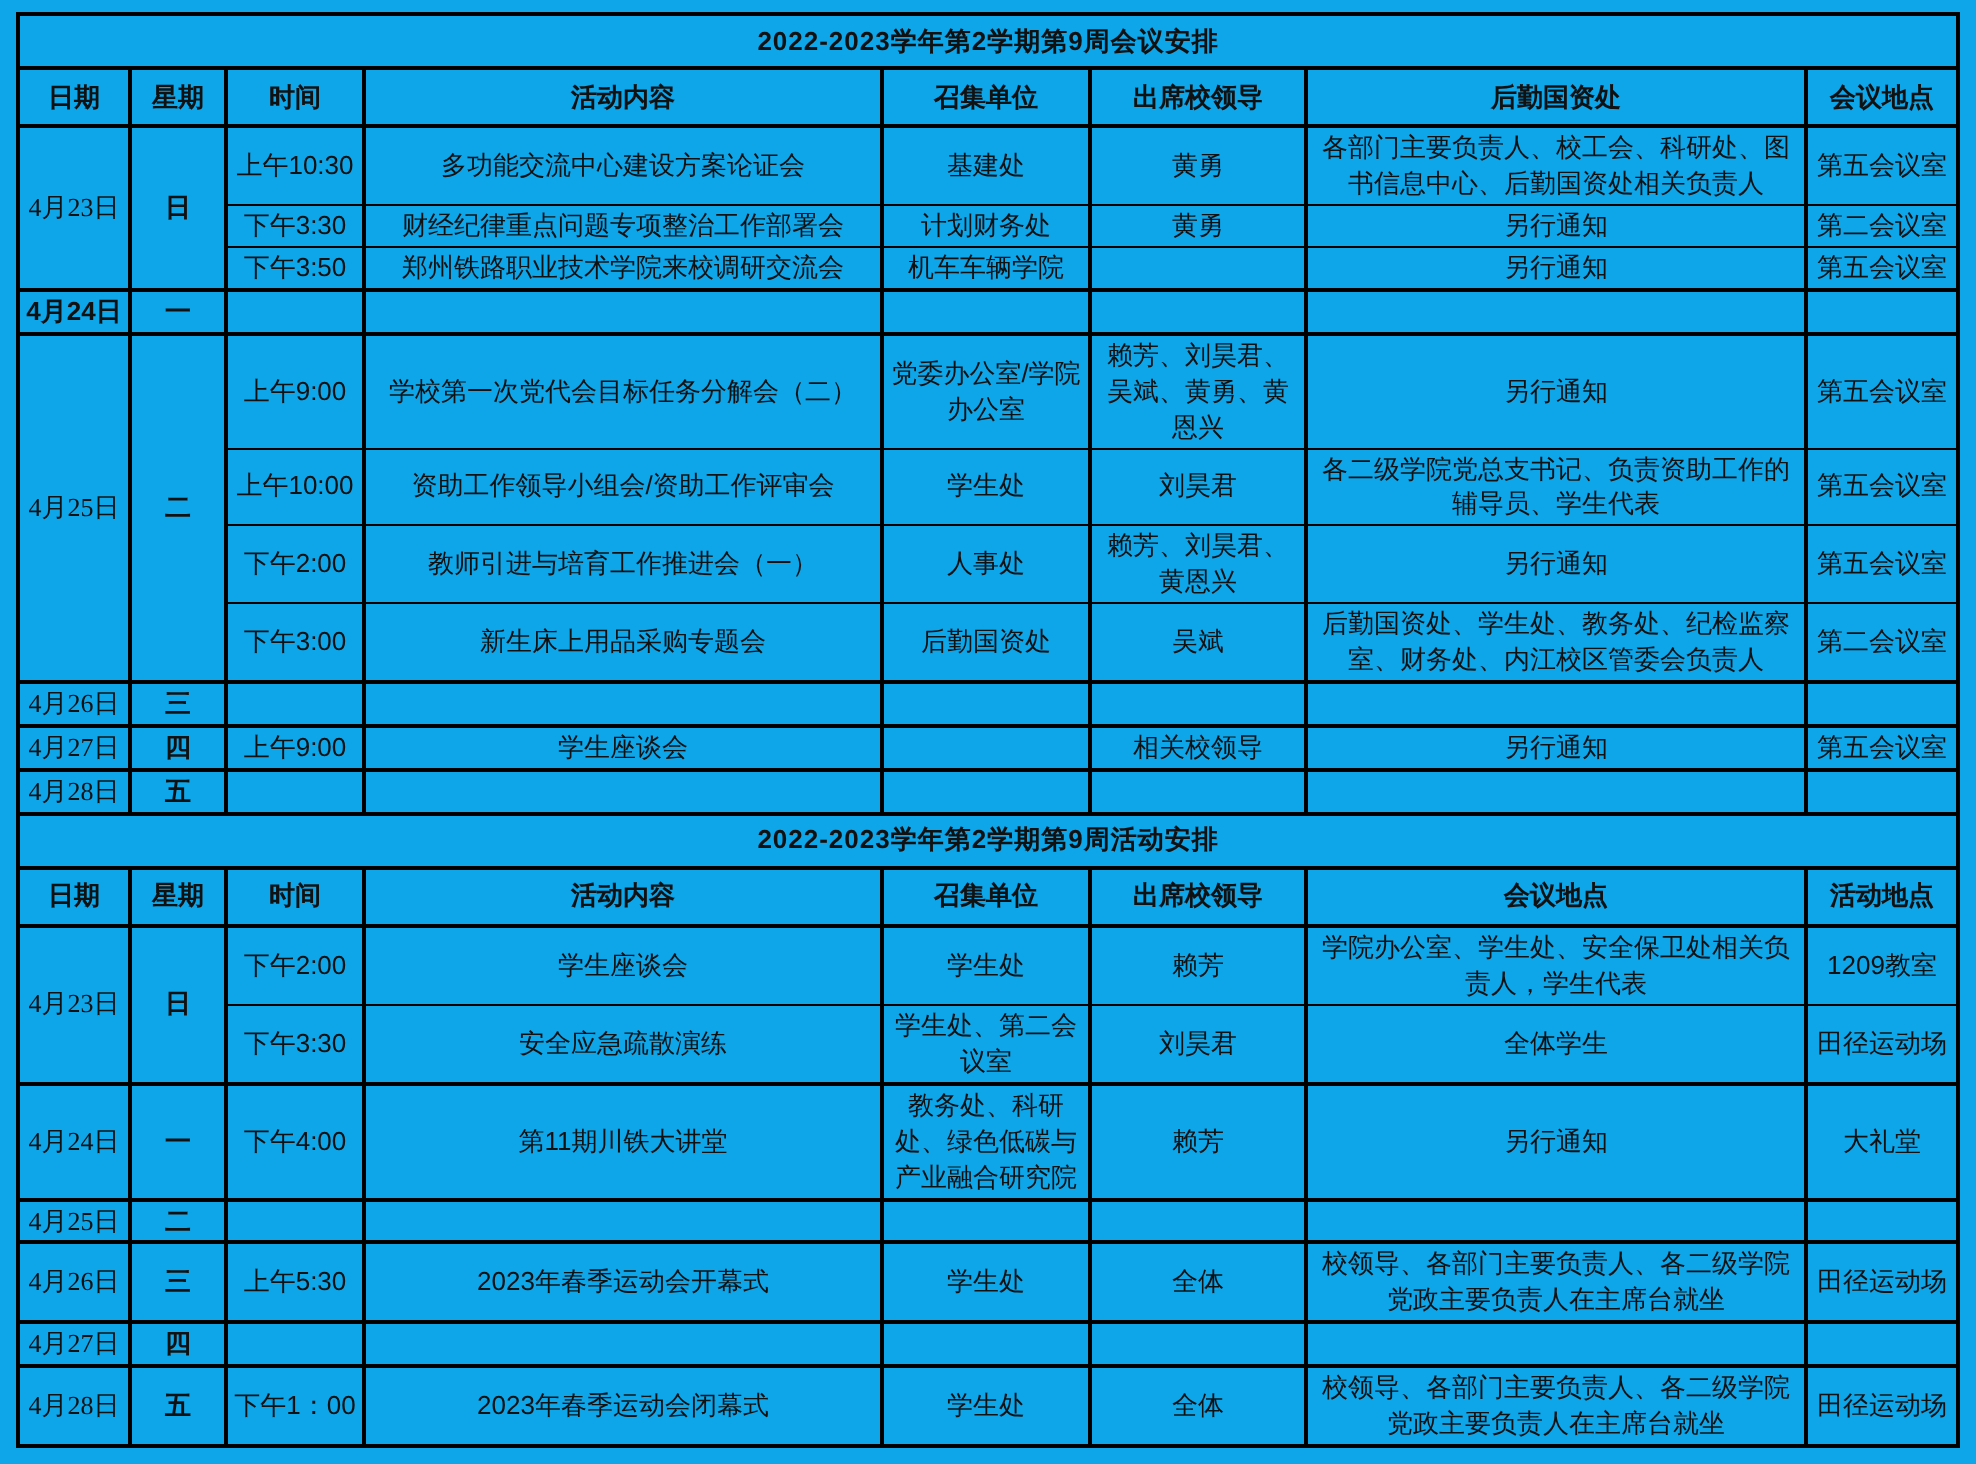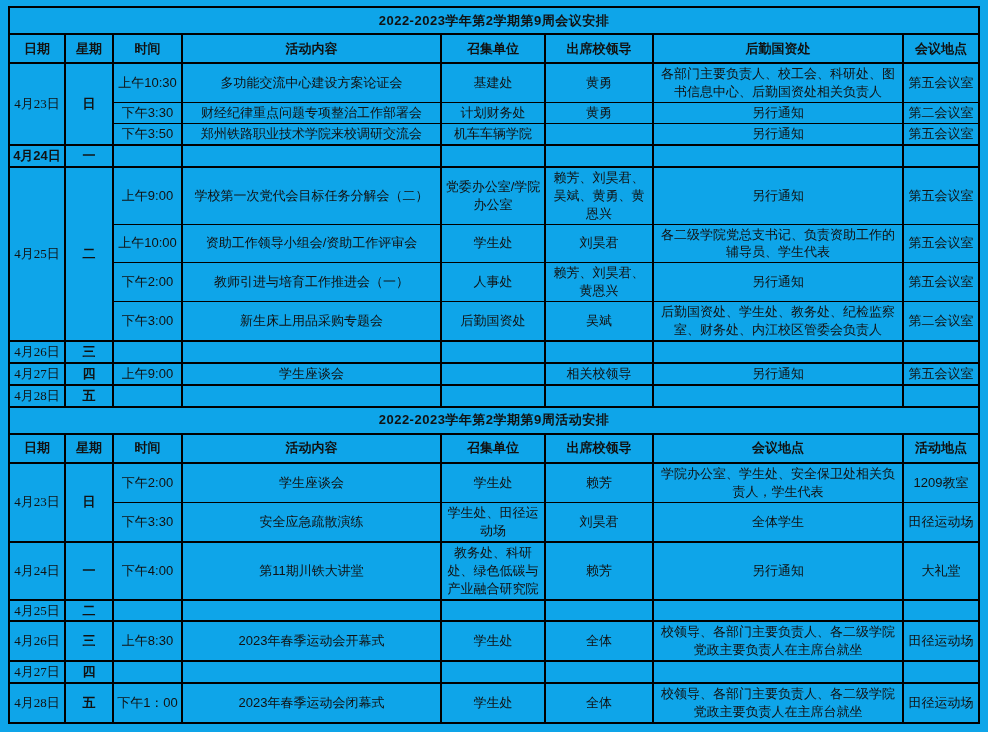--- a/index.html
+++ b/index.html
@@ -232,21 +232,21 @@
           <td>下午2:00</td>
           <td>学生座谈会</td>
           <td>学生处</td>
           <td>赖芳</td>
           <td>学院办公室、学生处、安全保卫处相关负责人，学生代表</td>
           <td>1209教室</td>
         </tr>
         <tr class="sub">
           <td>下午3:30</td>
           <td>安全应急疏散演练</td>
-          <td>学生处、田径运动场</td>
+          <td>学生处、第二会议室</td>
           <td>刘昊君</td>
           <td>全体学生</td>
           <td>田径运动场</td>
         </tr>
         <tr class="thick">
           <td class="serif">4月24日</td>
           <td class="wk">一</td>
           <td>下午4:00</td>
           <td>第11期川铁大讲堂</td>
           <td>教务处、科研处、绿色低碳与产业融合研究院</td>
@@ -260,21 +260,21 @@
           <td></td>
           <td></td>
           <td></td>
           <td></td>
           <td></td>
           <td></td>
         </tr>
         <tr class="thick">
           <td class="serif">4月26日</td>
           <td class="wk">三</td>
-          <td>上午8:30</td>
+          <td>上午5:30</td>
           <td>2023年春季运动会开幕式</td>
           <td>学生处</td>
           <td>全体</td>
           <td>校领导、各部门主要负责人、各二级学院党政主要负责人在主席台就坐</td>
           <td>田径运动场</td>
         </tr>
         <tr class="thick">
           <td class="serif">4月27日</td>
           <td class="wk">四</td>
           <td></td>

